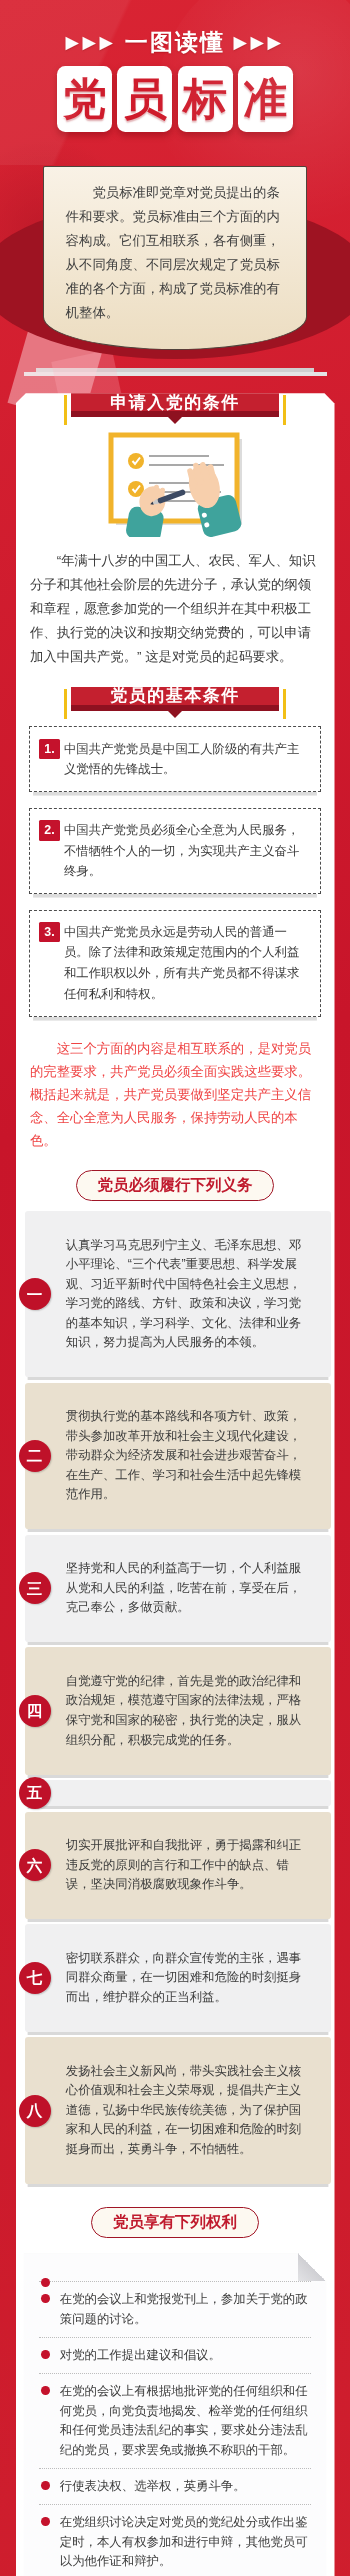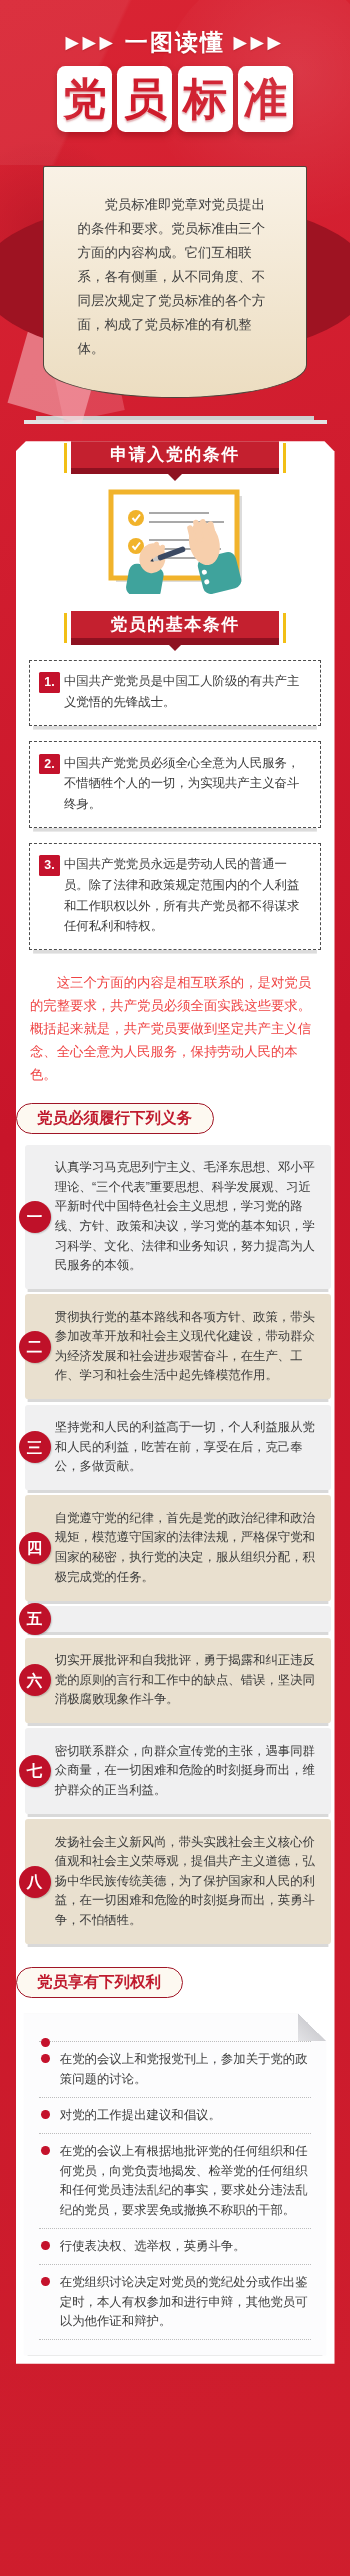--- a/index.html
+++ b/index.html
@@ -31,65 +31,65 @@
   .tile span{font-size:44px;font-weight:900;color:#cf1b2b;text-shadow:0 2.1px 1.5px rgba(160,10,20,.30);}
 
   
   .intro-wrap{position:relative;margin-top:34px;padding:0 43px;}
   .intro-ellipse{position:absolute;left:-20.6px;right:-20.6px;top:33px;height:160px;
        background:#9e1322;border-radius:50%;}
   .intro-panel{position:relative;z-index:1;border:0.5px solid #4e443c;
        background:linear-gradient(180deg,#f9f2e6 0%,#ecddc1 100%);
        border-radius:2.1px 2.1px 50% 50% / 2.1px 2.1px 33px 33px;
        padding:13.4px 21.6px 24px;font-size:13.4px;line-height:24px;color:#3f3f3f;}
-  .indent{text-indent:2em;margin:12px;}
+  .indent{text-indent:2em;margin:0;}
 
   
   .strip1{width:278px;height:3.6px;background:#cfcfcf;margin:18.5px auto 0;}
   .strip2{width:303px;height:4.1px;background:#e4e4e4;margin:0 auto;}
   .card{width:319px;margin:0 auto;background:#ffffff;padding-bottom:8.2px;
        clip-path:polygon(0 10.3px,10.3px 0,309px 0,319px 10.3px,319px 100%,0 100%);}
 
   
   .banner{position:relative;width:208px;margin:17.5px auto 0;}
-  .banner .bar{height:27px;background:#c4202f;display:flex;align-items:center;justify-content:center;
+  .banner .bar{height:18px;background:#c4202f;display:flex;align-items:center;justify-content:center;
        color:#fff;font-size:17px;font-weight:700;letter-spacing:1.5px;}
   .banner .base{height:6.2px;background:#8e1120;}
   .banner .notch{position:absolute;left:50%;bottom:-6.7px;margin-left:-7.2px;width:0;height:0;
        border-left:7.2px solid transparent;border-right:7.2px solid transparent;border-top:7.2px solid #8e1120;}
   .banner .ybar{position:absolute;top:2.1px;width:3.6px;height:30px;background:#f2bf16;}
   .banner .ybar.l{left:-7.2px;} .banner .ybar.r{right:-7.2px;}
 
   .illu{display:block;margin:12.4px auto 0;}
 
   .quote{margin:12.4px 14.4px 0;font-size:13.4px;line-height:24px;color:#3c3c3c;}
 
   
   .cond{position:relative;margin:15.5px 13.4px 0;border:1px dashed #4c4c4c;background:#fff;
        padding:11.3px 11.3px 11.3px 34px;font-size:12.4px;line-height:20.6px;color:#3b3b3b;
        box-shadow:0 7.7px 0 -4.1px #dcdcdc;}
   .cond .badge{position:absolute;left:9.3px;top:11.3px;width:20.6px;height:20.6px;background:#c4122c;
        color:#fff;font-weight:700;font-size:12.4px;display:flex;align-items:center;justify-content:center;
        border-radius:1.5px;}
-  .cond p{margin:0;font-family:Liberation Mono, monospace;}
+  .cond p{margin:0;}
 
   .summary{margin:20.6px 14.4px 0;font-size:13.4px;line-height:23px;color:#ef4444;}
 
   
-  .pillwrap{text-decoration:underline;}
+  .pillwrap{text-align:center;text-decoration:underline;}
   .pill{display:inline-block;margin:17.5px auto 0;border:1.5px solid #a01526;border-radius:23px;
        padding:4.1px 20.6px;color:#c01b2e;font-size:15.5px;font-weight:700;background:#fdf9f1;}
 
   
   .duties{margin-top:10.3px;}
   .duty{position:relative;margin:0 3.1px 5.2px 9.3px;border-radius:3.1px;
        padding:13.4px 13.4px 13.4px 30px;font-size:12.4px;line-height:19.6px;color:#3c3c3c;
        box-shadow:0 5.7px 0 -2.6px #d9d9d9;}
   .duty.g{background:#f0f0f1;} .duty.b{background:#e9e0cf;}
-  .duty p{margin:0;}
+  .duty p{margin:11px;}
   .duty .num{position:absolute;left:-6.2px;top:50%;transform:translateY(-50%);
        width:32px;height:32px;border-radius:50%;background:#bf1129;color:#fff;font-size:15.5px;
        font-weight:700;display:flex;align-items:center;justify-content:center;
        box-shadow:1px 1px 1.5px rgba(0,0,0,.18);}
 
   
   .rights{position:relative;margin:15.5px 8.2px 0;background:#fcfcfd;
        padding:18.5px 15.5px 9.3px;box-shadow:0 6.7px 0 -3.6px #dadada,0 0 0 0.5px rgba(0,0,0,.04);
        clip-path:polygon(0 0,calc(100% - 28px) 0,100% 28px,100% 100%,0 100%);}
   .fold{position:absolute;top:0;right:0;width:28px;height:28px;
@@ -176,20 +176,21 @@
         <rect x="118" y="108" width="10" height="34" rx="5" fill="#f7cfac"></rect>
         <rect x="131" y="112" width="10" height="30" rx="5" fill="#f7cfac"></rect>
         <g transform="rotate(-30 150 130)">
           <rect x="128" y="124" width="58" height="11" rx="5" fill="#3c4a63"></rect>
           <polygon points="128,124 112,129.5 128,135" fill="#c9c9c9"></polygon>
           <polygon points="118,126 112,129.5 118,133" fill="#2c3648"></polygon>
         </g>
       </g>
     </svg>
 
+    <p class="quote indent">“年满十八岁的中国工人、农民、军人、知识分子和其他社会阶层的先进分子，承认党的纲领和章程，愿意参加党的一个组织并在其中积极工作、执行党的决议和按期交纳党费的，可以申请加入中国共产党。” 这是对党员的起码要求。</p>
 
     <div class="banner">
       <div class="ybar l"></div>
       <div class="ybar r"></div>
       <div class="bar">党员的基本条件</div>
       <div class="base"></div>
       <div class="notch"></div>
     </div>
 
     <div class="cond">

